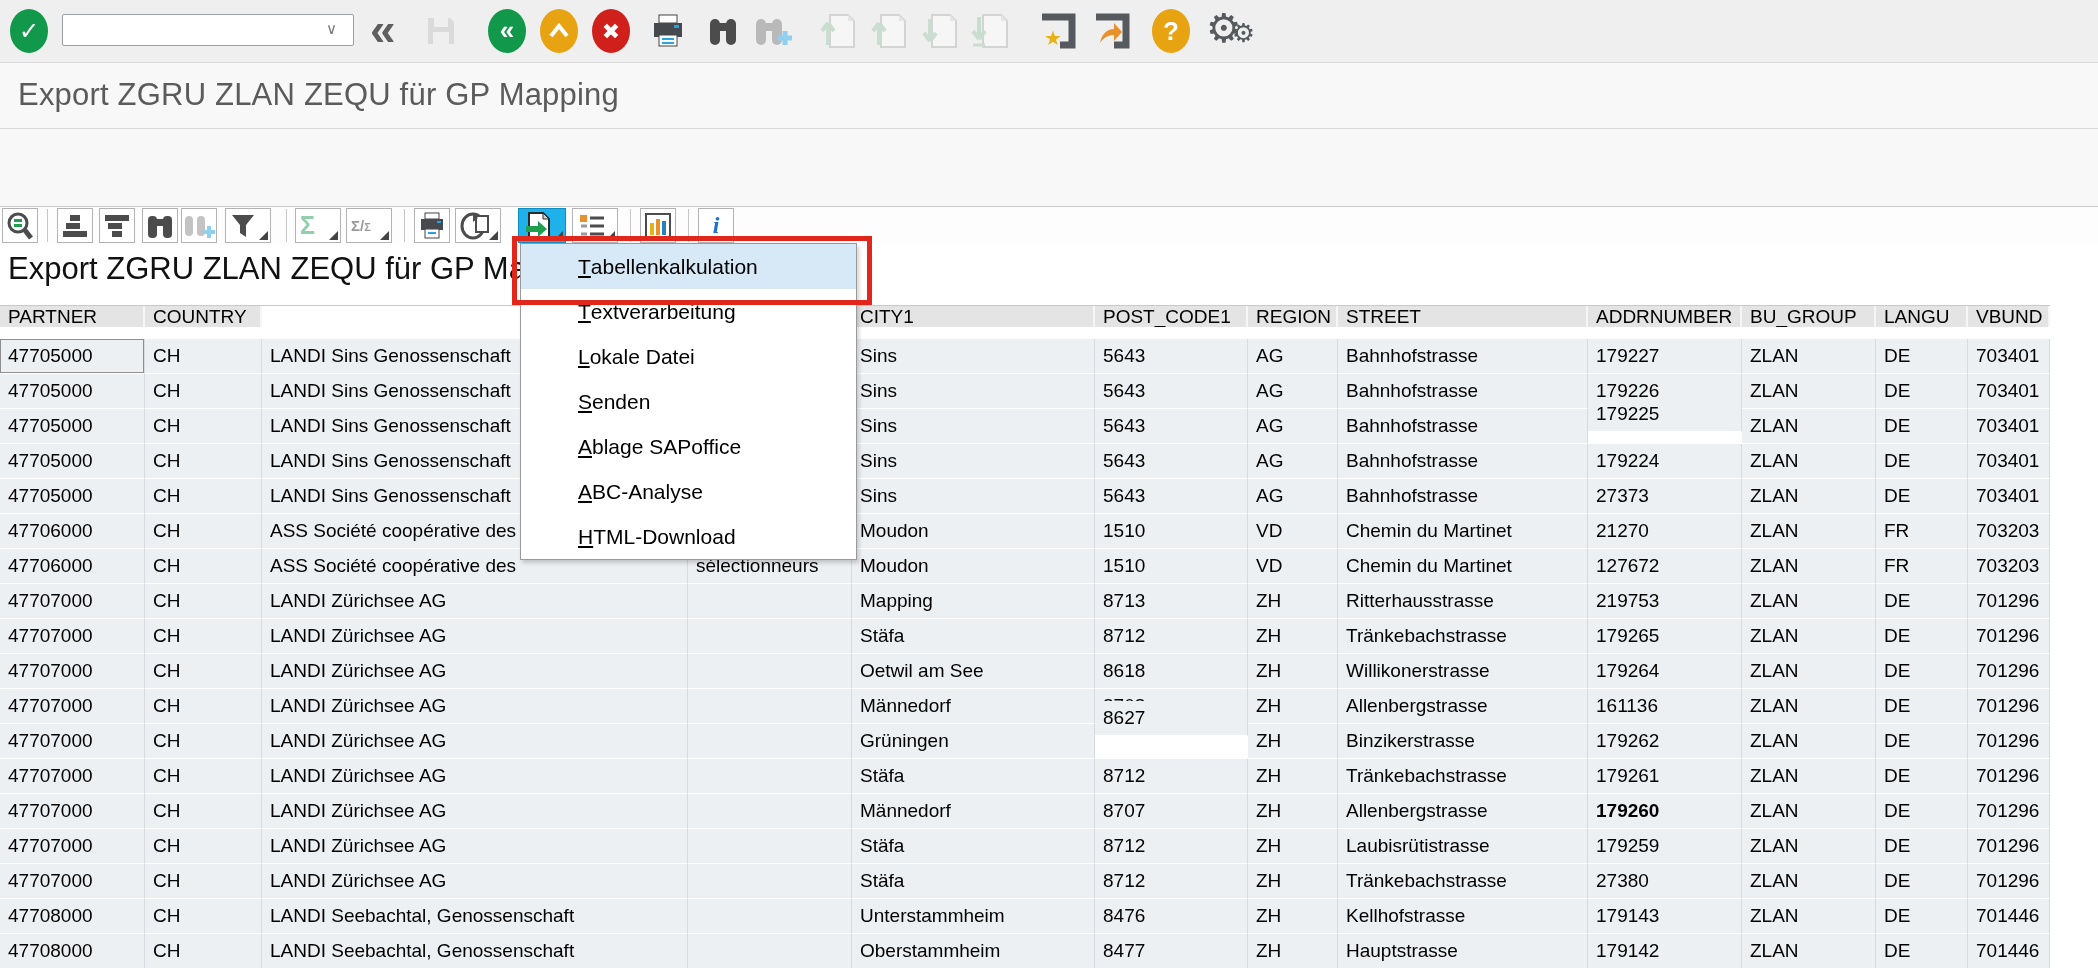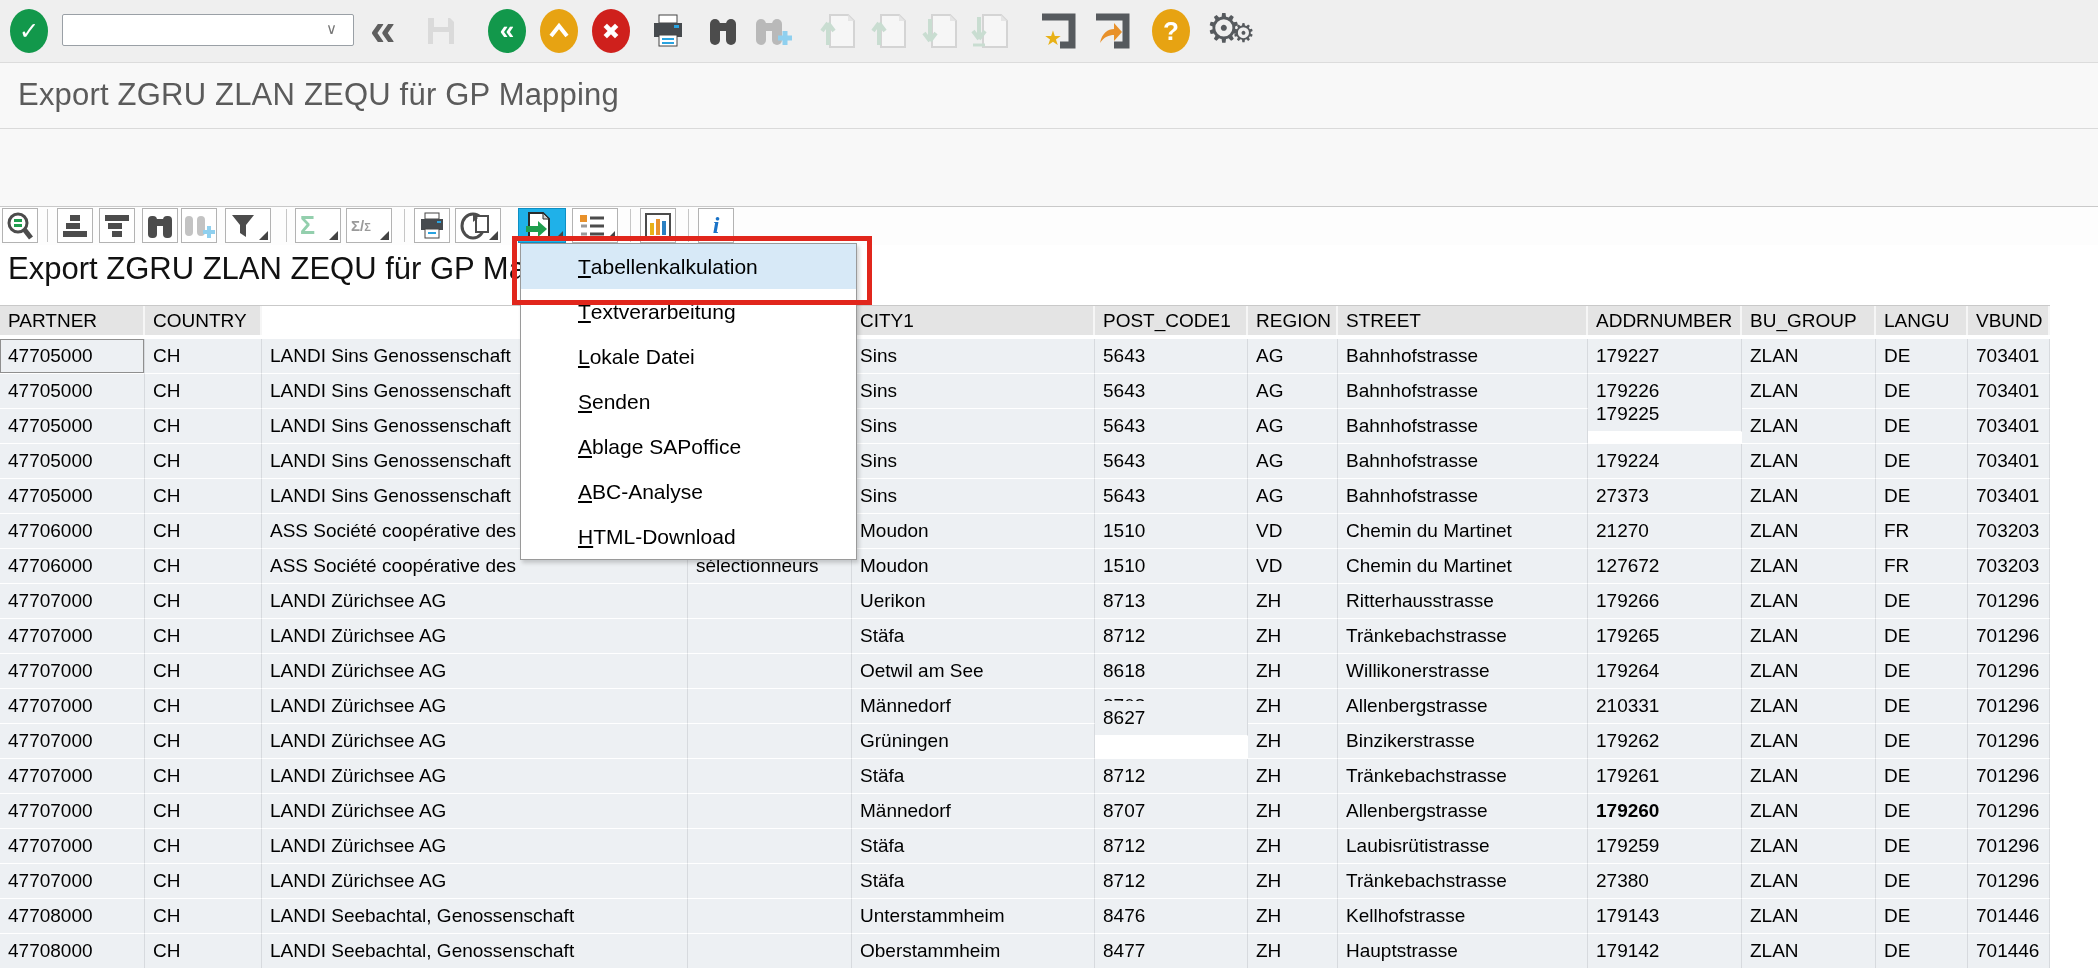--- a/index.html
+++ b/index.html
@@ -35,21 +35,21 @@
   .tsep{position:absolute;top:2px;width:1px;height:33px;background:#c6c6c6;}
   .sig{font-size:25px;font-weight:bold;color:#93cfad;line-height:1;}
   .sub{font-size:15px;font-weight:bold;color:#9a9a9a;transform:rotate(0);line-height:1;}
   .info-i{font-family:"Liberation Serif",serif;font-style:italic;font-weight:bold;font-size:24px;color:#1a73c7;}
 
   
   #grid-title{position:absolute;left:8px;top:44px;font-size:31px;color:#111;white-space:nowrap;}
 
   
   #grid{position:absolute;left:0;top:98px;width:2050px;height:663px;border-top:1px solid #c9c9c9;}
-  .hcell{position:absolute;top:0;height:29px;background:#e4e4e4;border-right:2px solid #f6f6f6;box-sizing:border-box;font-size:19px;color:#000;display:flex;align-items:center;padding-left:8px;overflow:hidden;white-space:nowrap;}
+  .hcell{position:absolute;top:0;height:21px;background:#e4e4e4;border-right:2px solid #f6f6f6;box-sizing:border-box;font-size:19px;color:#000;display:flex;align-items:center;padding-left:8px;overflow:hidden;white-space:nowrap;}
   .cell{position:absolute;height:35px;background:#edf0f3;border-right:1px solid #d7dade;border-bottom:1px solid #ffffff;box-sizing:border-box;font-size:19px;display:flex;align-items:center;padding-left:8px;overflow:hidden;white-space:nowrap;}
   .cell.activecell{box-shadow:inset 0 0 0 1px #8f8f8f;}
 
   
   #export-menu{position:absolute;left:520px;top:243px;width:335px;background:#fff;border:1px solid #9a9a9a;box-shadow:2px 3px 4px rgba(0,0,0,.18);z-index:50;}
   .menu-item{height:45px;display:flex;align-items:center;padding-left:57px;font-size:21px;color:#000;background:#fff;cursor:default;}
   .menu-item.selected{background:#d7e9f7;}
   .menu-item u{text-decoration:underline;text-underline-offset:2px;}
 
   
@@ -362,25 +362,25 @@
         <div class="cell" style="left: 1248px; top: 243px; width: 90px;">VD</div>
         <div class="cell" style="left: 1338px; top: 243px; width: 250px;">Chemin du Martinet</div>
         <div class="cell" style="left: 1588px; top: 243px; width: 154px;">127672</div>
         <div class="cell" style="left: 1742px; top: 243px; width: 134px;">ZLAN</div>
         <div class="cell" style="left: 1876px; top: 243px; width: 92px;">FR</div>
         <div class="cell" style="left: 1968px; top: 243px; width: 82px;">703203</div>
         <div class="cell" style="left: 0px; top: 278px; width: 145px;">47707000</div>
         <div class="cell" style="left: 145px; top: 278px; width: 117px;">CH</div>
         <div class="cell" style="left: 262px; top: 278px; width: 426px;">LANDI Zürichsee AG</div>
         <div class="cell" style="left: 688px; top: 278px; width: 164px;"></div>
-        <div class="cell" style="left: 852px; top: 278px; width: 243px;">Uerikon</div>
+        <div class="cell" style="left: 852px; top: 278px; width: 243px;">Mapping</div>
         <div class="cell" style="left: 1095px; top: 278px; width: 153px;">8713</div>
         <div class="cell" style="left: 1248px; top: 278px; width: 90px;">ZH</div>
         <div class="cell" style="left: 1338px; top: 278px; width: 250px;">Ritterhausstrasse</div>
-        <div class="cell" style="left: 1588px; top: 278px; width: 154px;">179266</div>
+        <div class="cell" style="left: 1588px; top: 278px; width: 154px;">219753</div>
         <div class="cell" style="left: 1742px; top: 278px; width: 134px;">ZLAN</div>
         <div class="cell" style="left: 1876px; top: 278px; width: 92px;">DE</div>
         <div class="cell" style="left: 1968px; top: 278px; width: 82px;">701296</div>
         <div class="cell" style="left: 0px; top: 313px; width: 145px;">47707000</div>
         <div class="cell" style="left: 145px; top: 313px; width: 117px;">CH</div>
         <div class="cell" style="left: 262px; top: 313px; width: 426px;">LANDI Zürichsee AG</div>
         <div class="cell" style="left: 688px; top: 313px; width: 164px;"></div>
         <div class="cell" style="left: 852px; top: 313px; width: 243px;">Stäfa</div>
         <div class="cell" style="left: 1095px; top: 313px; width: 153px;">8712</div>
         <div class="cell" style="left: 1248px; top: 313px; width: 90px;">ZH</div>
@@ -402,21 +402,21 @@
         <div class="cell" style="left: 1876px; top: 348px; width: 92px;">DE</div>
         <div class="cell" style="left: 1968px; top: 348px; width: 82px;">701296</div>
         <div class="cell" style="left: 0px; top: 383px; width: 145px;">47707000</div>
         <div class="cell" style="left: 145px; top: 383px; width: 117px;">CH</div>
         <div class="cell" style="left: 262px; top: 383px; width: 426px;">LANDI Zürichsee AG</div>
         <div class="cell" style="left: 688px; top: 383px; width: 164px;"></div>
         <div class="cell" style="left: 852px; top: 383px; width: 243px;">Männedorf</div>
         <div class="cell" style="left: 1095px; top: 383px; width: 153px;">8708</div>
         <div class="cell" style="left: 1248px; top: 383px; width: 90px;">ZH</div>
         <div class="cell" style="left: 1338px; top: 383px; width: 250px;">Allenbergstrasse</div>
-        <div class="cell" style="left: 1588px; top: 383px; width: 154px;">210331</div>
+        <div class="cell" style="left: 1588px; top: 383px; width: 154px;">161136</div>
         <div class="cell" style="left: 1742px; top: 383px; width: 134px;">ZLAN</div>
         <div class="cell" style="left: 1876px; top: 383px; width: 92px;">DE</div>
         <div class="cell" style="left: 1968px; top: 383px; width: 82px;">701296</div>
         <div class="cell" style="left: 0px; top: 418px; width: 145px;">47707000</div>
         <div class="cell" style="left: 145px; top: 418px; width: 117px;">CH</div>
         <div class="cell" style="left: 262px; top: 418px; width: 426px;">LANDI Zürichsee AG</div>
         <div class="cell" style="left: 688px; top: 418px; width: 164px;"></div>
         <div class="cell" style="left: 852px; top: 418px; width: 243px;">Grüningen</div>
         <div class="cell" style="left: 1095px; top: 395px; width: 153px;">8627</div>
         <div class="cell" style="left: 1248px; top: 418px; width: 90px;">ZH</div>

